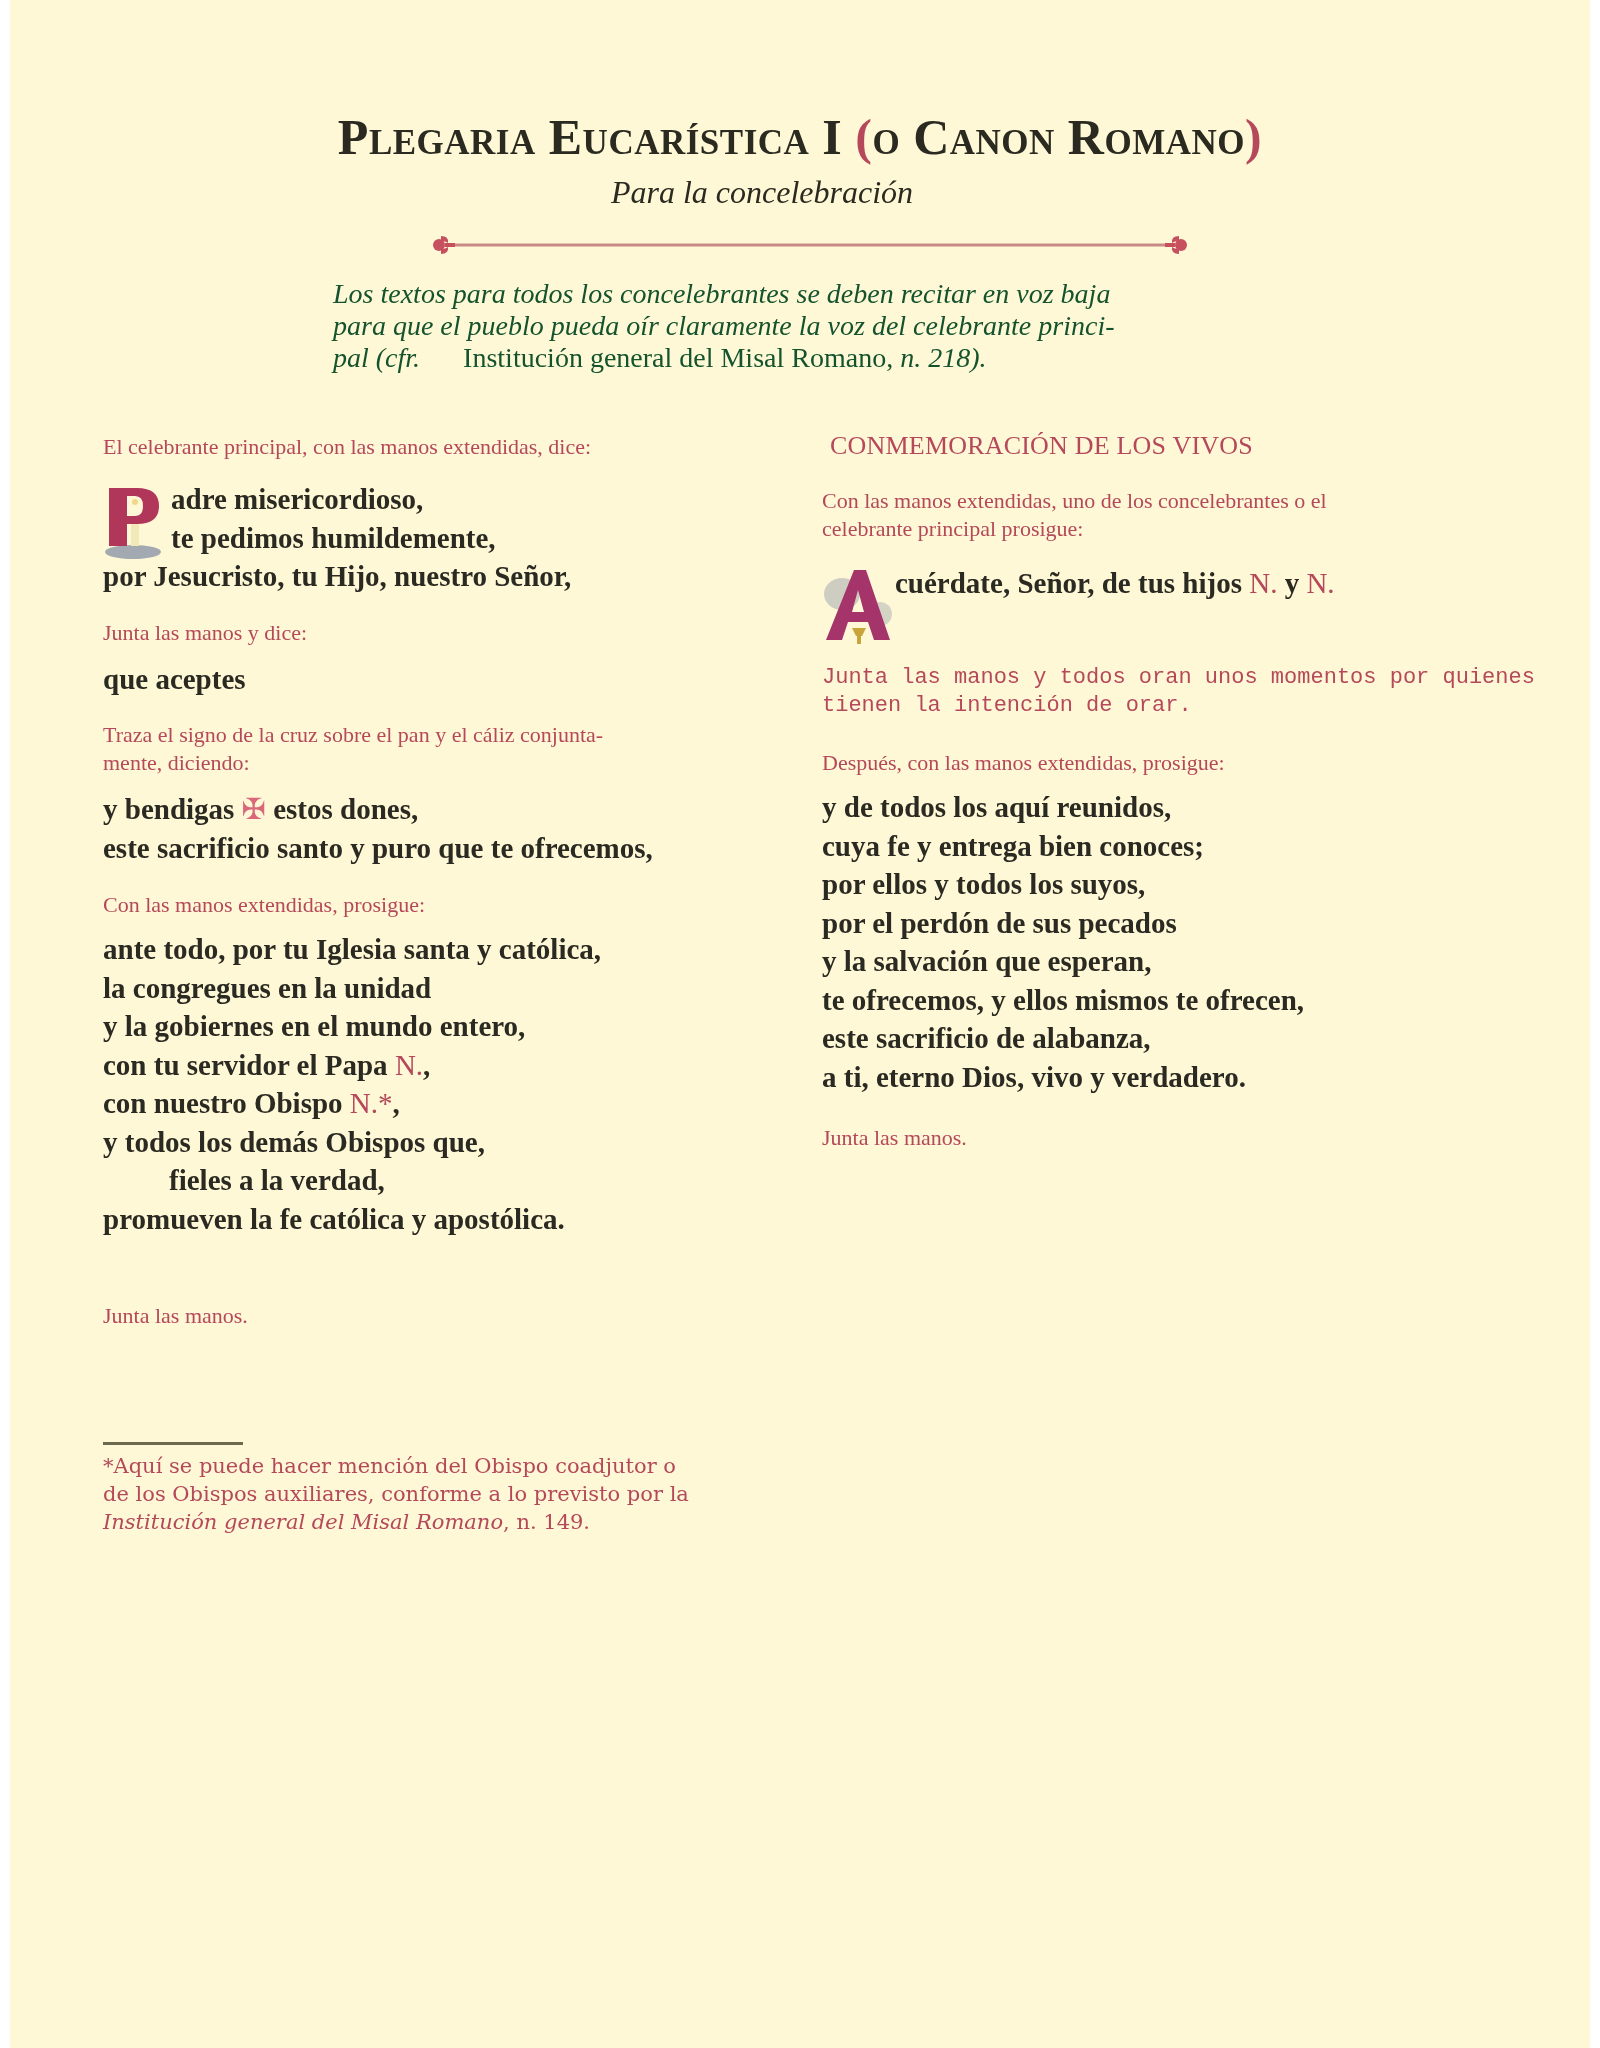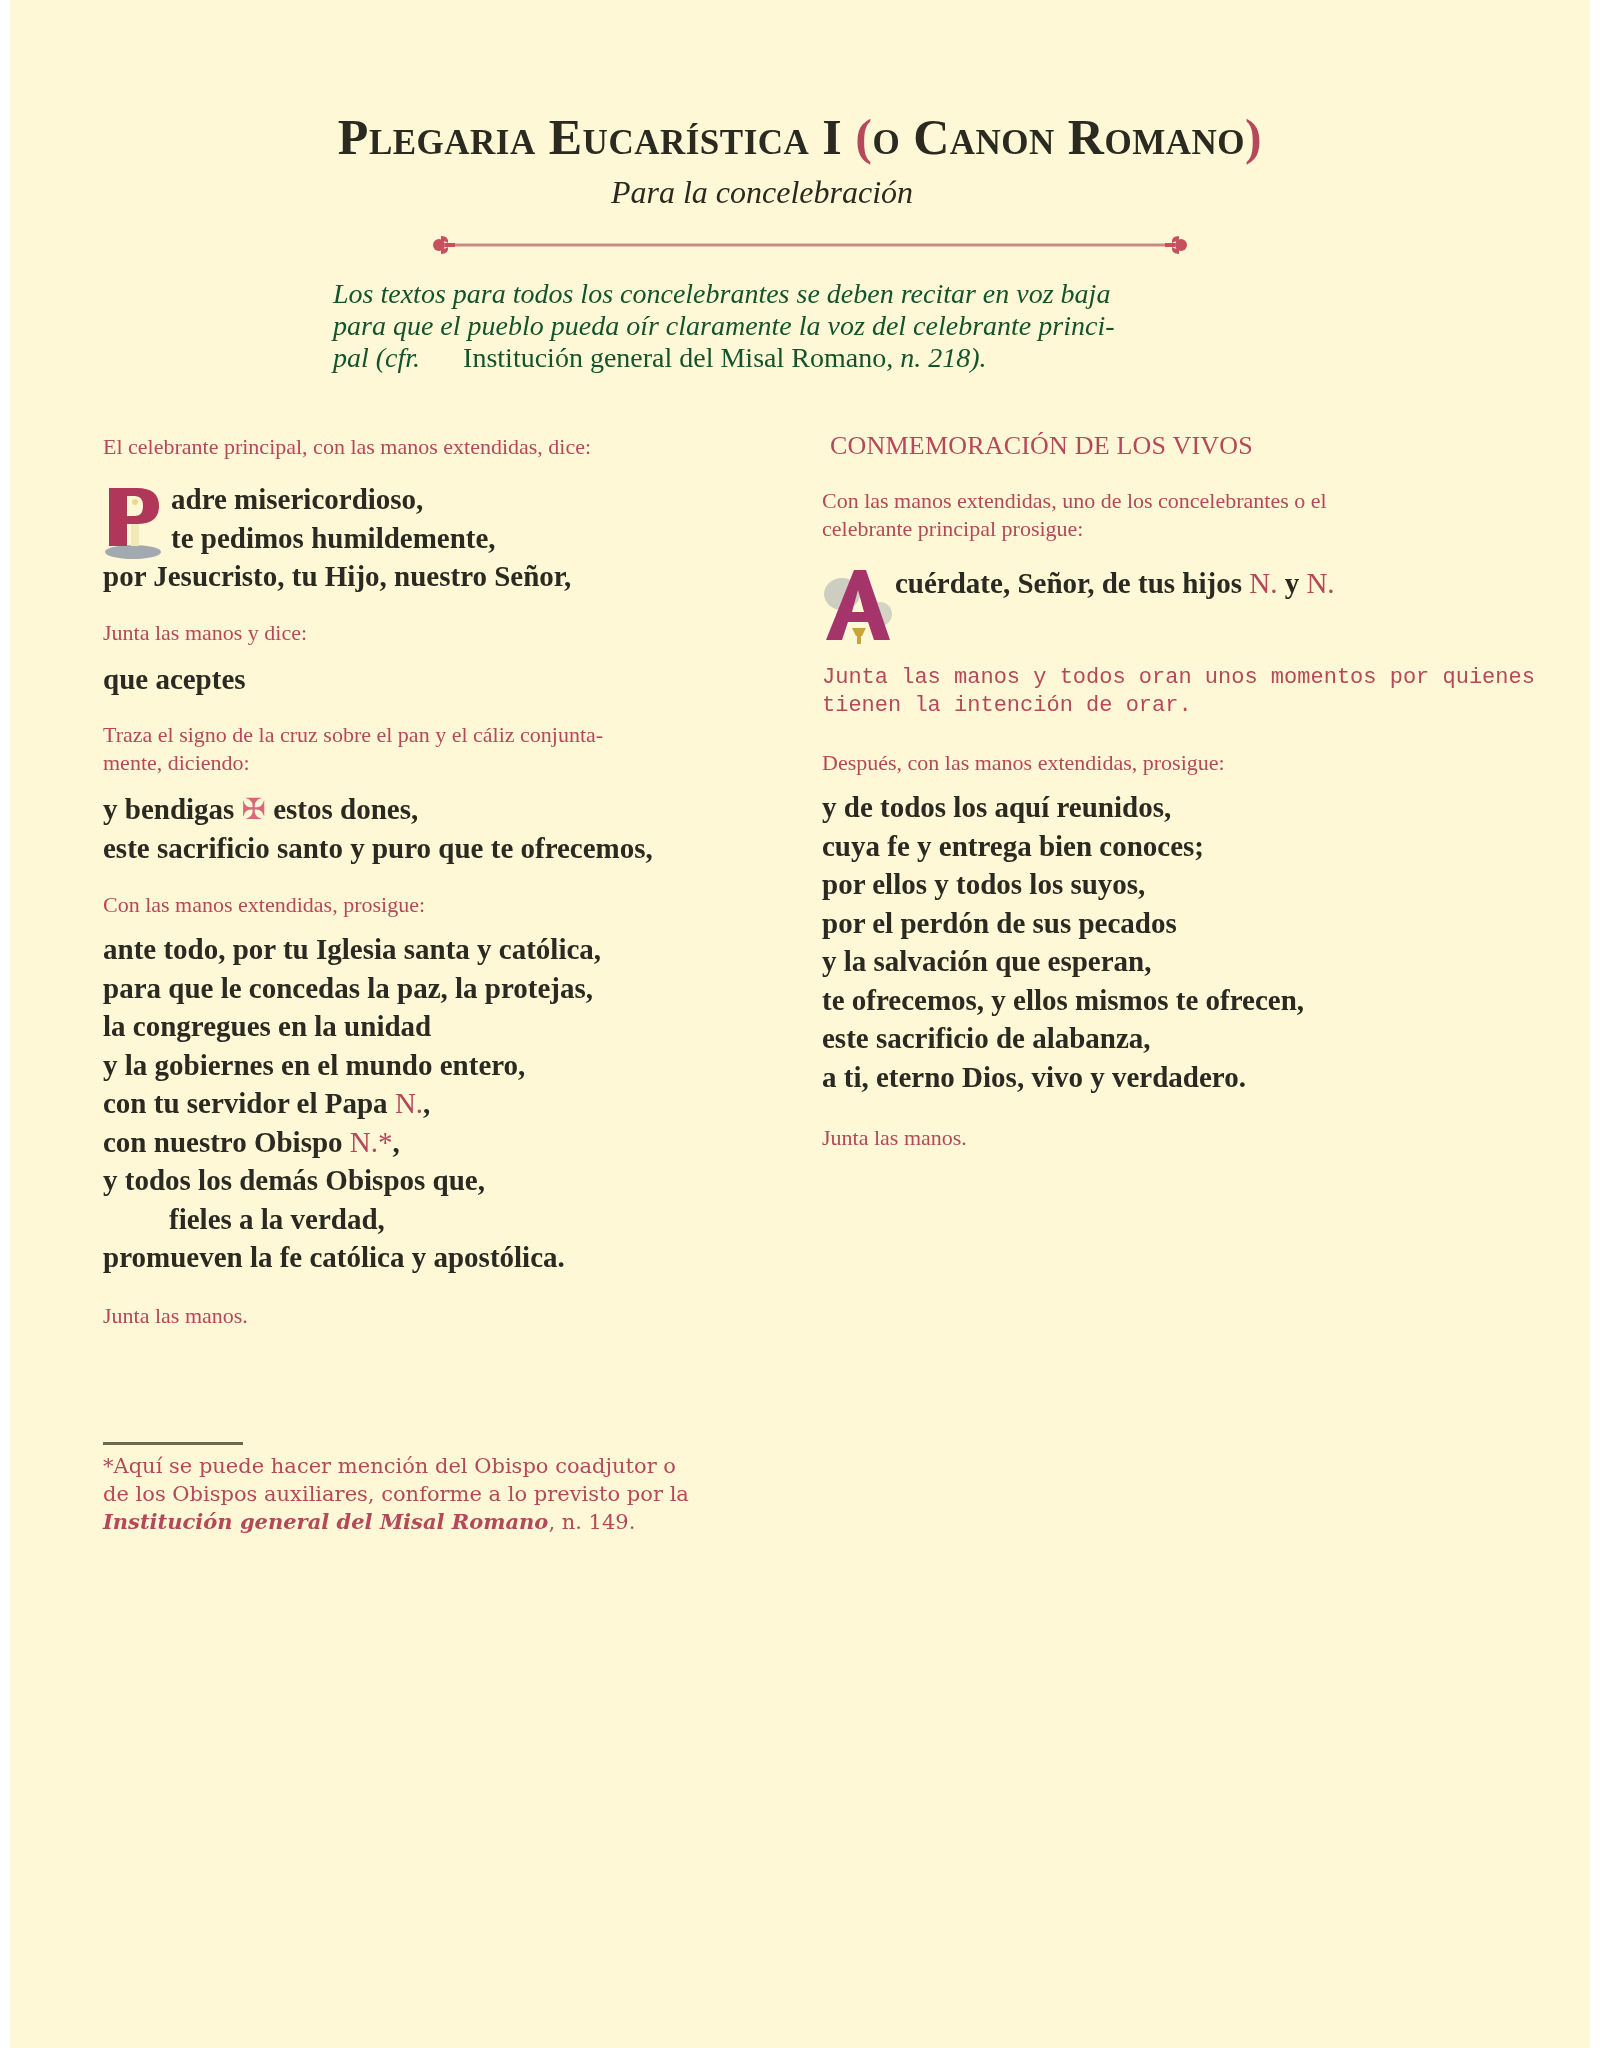--- a/index.html
+++ b/index.html
@@ -50,21 +50,21 @@
     position: absolute; display: block;
   }
   .footnote-rule {
     position: absolute; left: 93px; top: 1442px; width: 140px; height: 3px; background: #6b6a4f;
   }
   .footnote {
     position: absolute; left: 93px; top: 1452px; width: 640px;
     color: #B5485A; font-size: 21px; line-height: 28px;
     font-family: "DejaVu Serif", serif; white-space: nowrap;
   }
-  .footnote .it { font-style: italic; font-weight: bold; }
+  .footnote .it { font-style: italic; }
   .cross { color: #D9687A; font-weight: normal; }
 </style>
 </head>
 <body>
 
 <div class="page">
 
   <div class="title">
     <span>Plegaria Eucarística I</span>
     <span class="paren">(</span><span>o Canon Romano</span><span class="paren">)</span>
@@ -120,21 +120,20 @@
       <div>mente, diciendo:</div>
     </div>
     <div class="verse" style="top:790px;">
       <span class="line"><span>y bendigas </span><span class="cross">✠</span><span> estos dones,</span></span>
       <span class="line">este sacrificio santo y puro que te ofrecemos,</span>
     </div>
 
     <div class="rubric" style="top:891px;">Con las manos extendidas, prosigue:</div>
     <div class="verse" style="top:930px;">
       <span class="line">ante todo, por tu Iglesia santa y católica,</span>
-      <span class="line">para que le concedas la paz, la protejas,</span>
       <span class="line">la congregues en la unidad</span>
       <span class="line">y la gobiernes en el mundo entero,</span>
       <span class="line"><span>con tu servidor el Papa </span><span class="red">N.</span><span>,</span></span>
       <span class="line"><span>con nuestro Obispo </span><span class="red">N.*</span><span>,</span></span>
       <span class="line">y todos los demás Obispos que,</span>
       <span class="line indent">fieles a la verdad,</span>
       <span class="line">promueven la fe católica y apostólica.</span>
     </div>
 
     <div class="rubric" style="top:1302px;">Junta las manos.</div>

